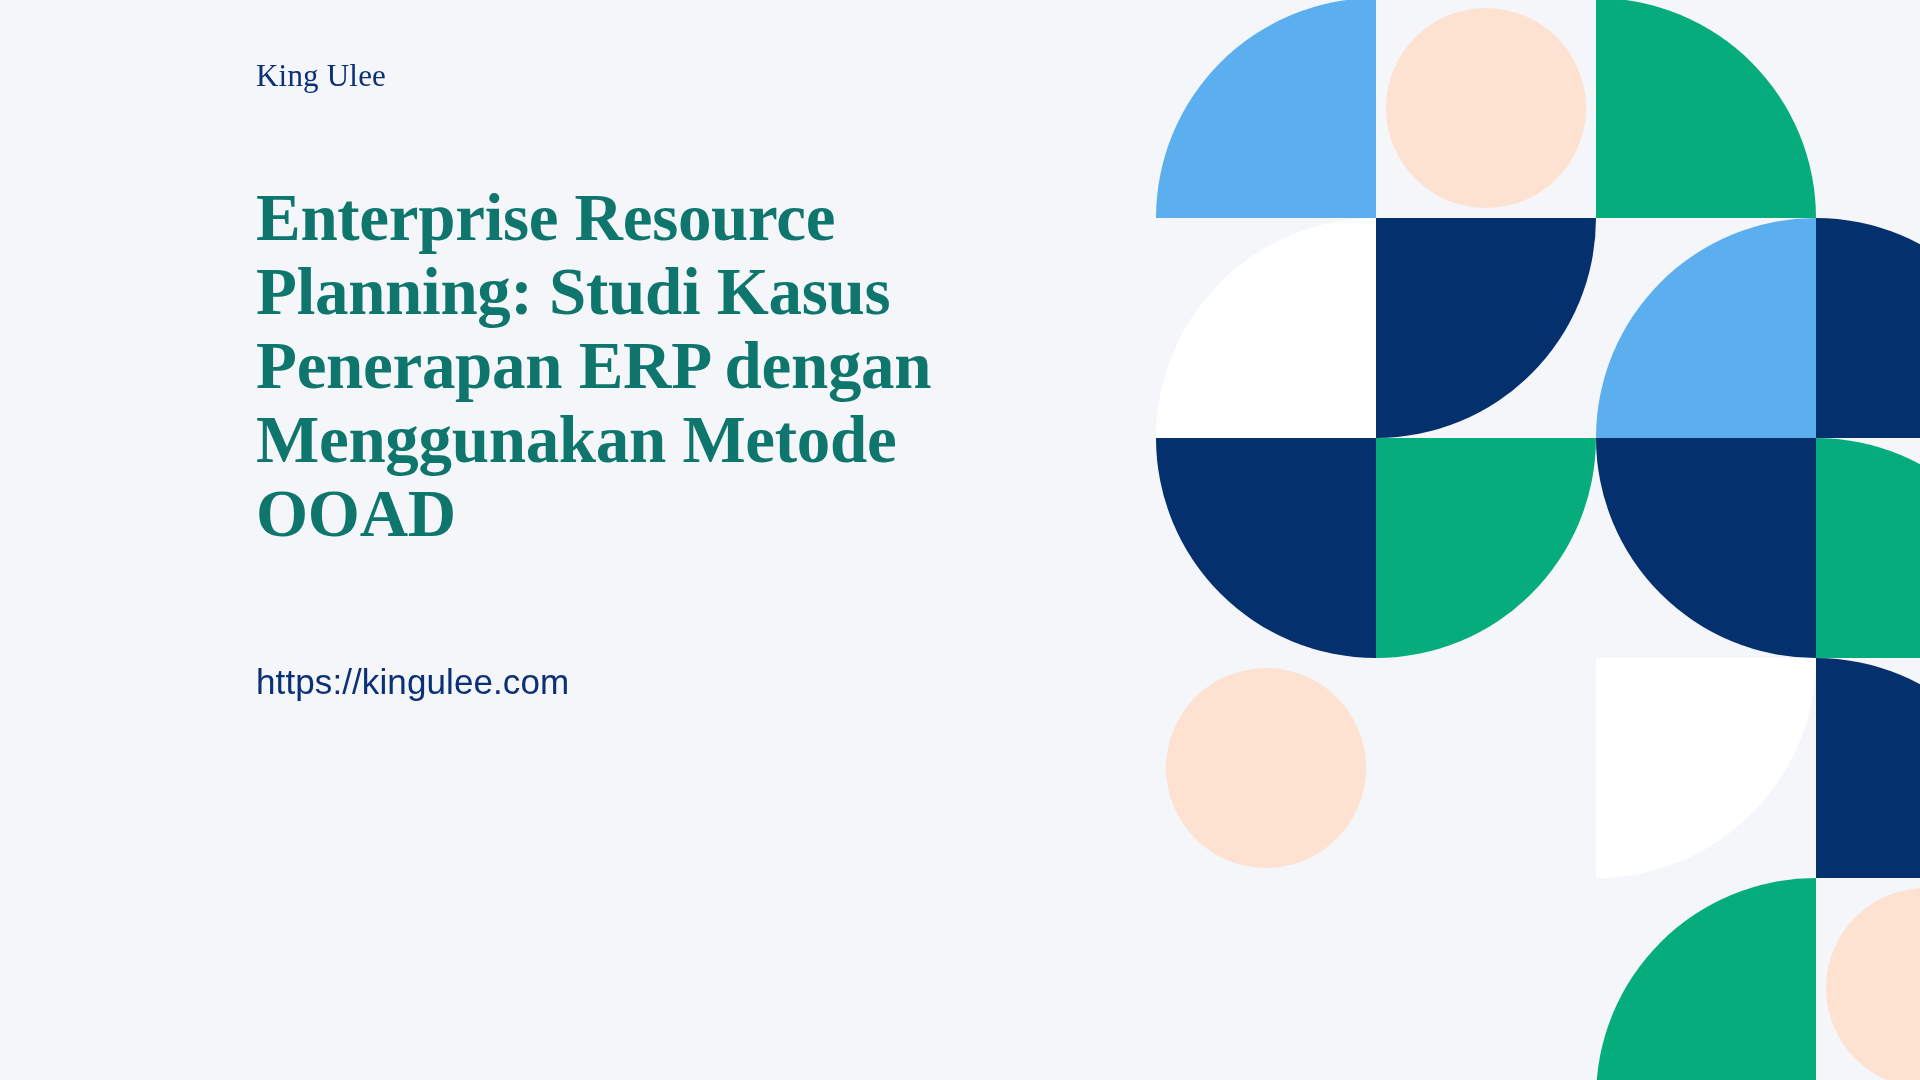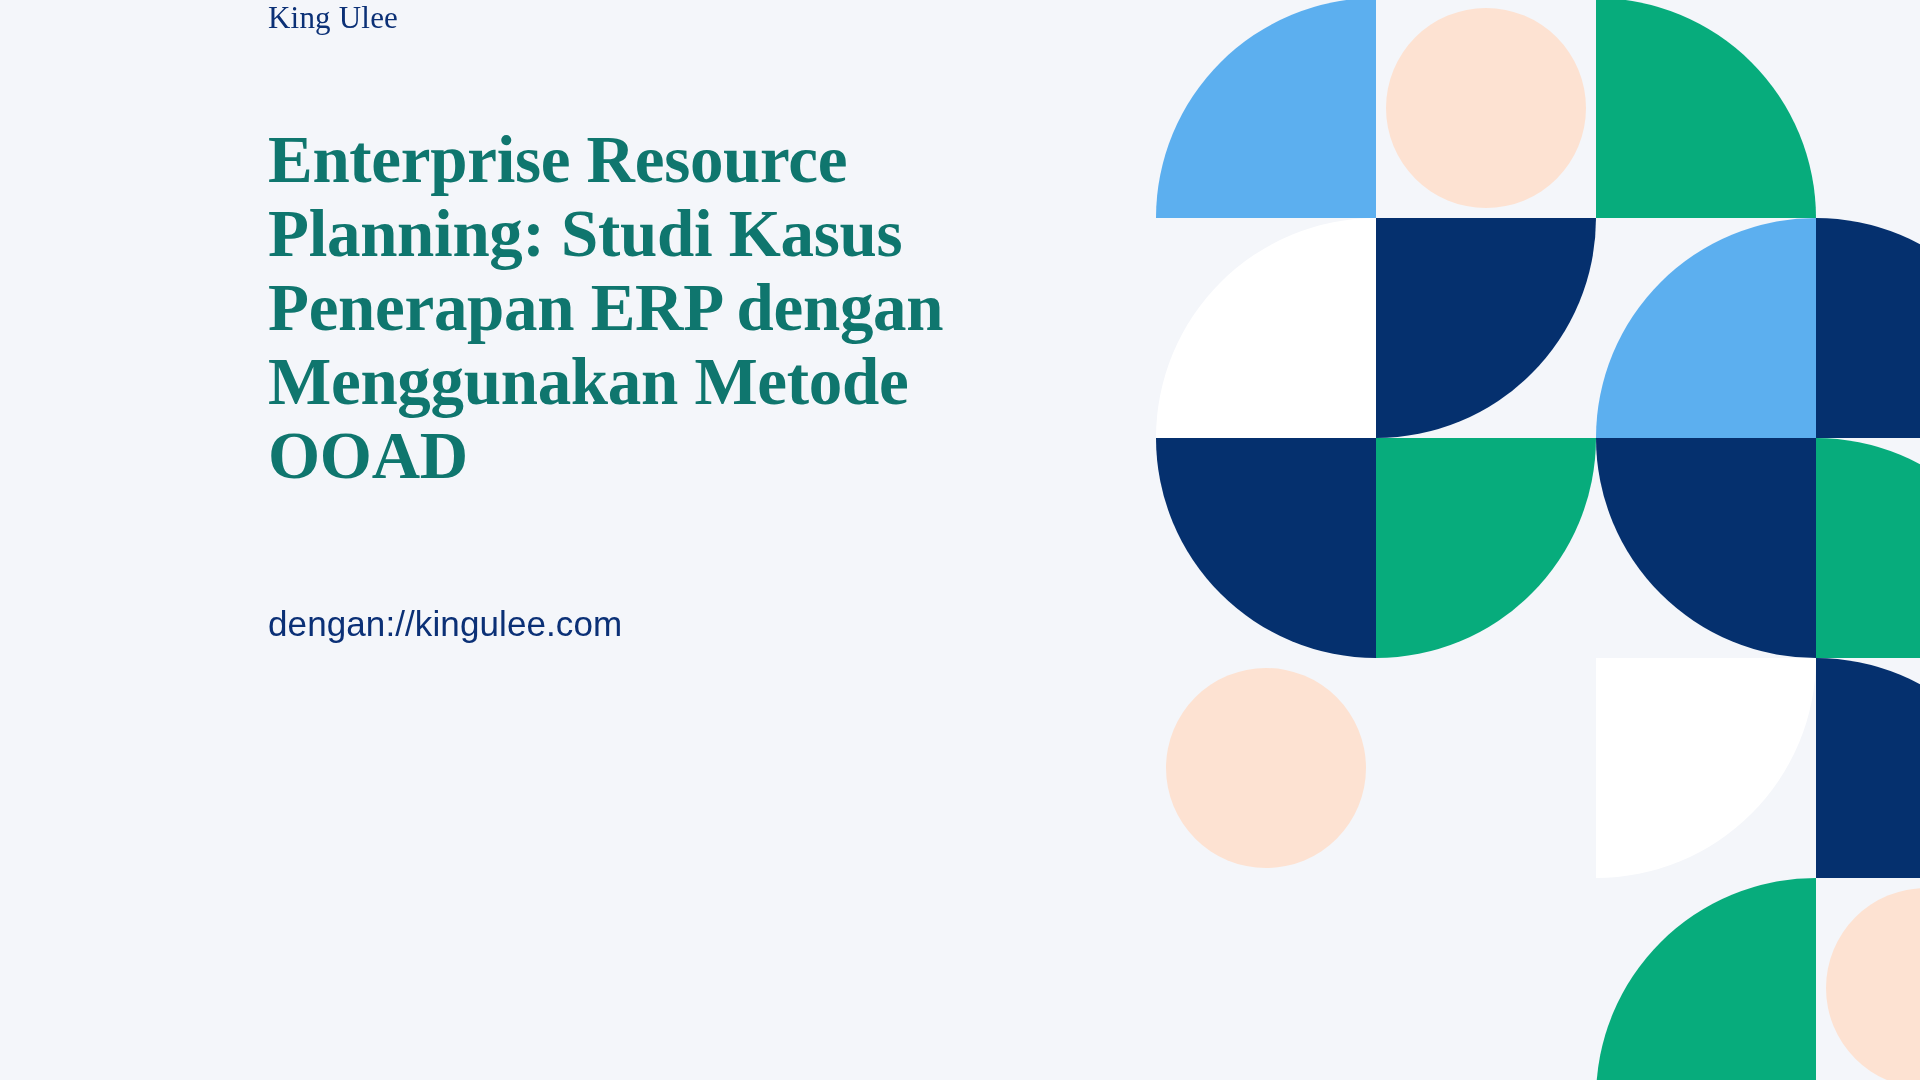--- a/index.html
+++ b/index.html
@@ -14,26 +14,27 @@
   .cover {
     position:relative;
     width:1920px; height:1080px;
     background:#f4f6fa;
     overflow:hidden;
   }
 
   
   .text-col {
     position:absolute;
-    left:268px;
+    left:256px;
     top:0;
     width:820px;
     height:760px;
     display:flex;
     flex-direction:column;
+    justify-content:center;
   }
 
   .byline {
     font-family:"Liberation Serif", serif;
     font-size:31px;
     font-weight:400;
     color:#0b3076;
     letter-spacing:0.2px;
     margin-bottom:86px;
   }
@@ -97,21 +98,21 @@
 </head>
 <body>
 
 <div class="cover">
 
   <div class="text-col">
     <div class="byline">King Ulee</div>
 
     <h1 class="headline">Enterprise Resource Planning: Studi Kasus Penerapan ERP dengan Menggunakan Metode OOAD</h1>
 
-    <div class="site-url">dengan://kingulee.com</div>
+    <div class="site-url">https://kingulee.com</div>
   </div>
 
   <div class="pattern" id="pattern">
       <div class="cell" style="left: 0px; top: 0px;">
         <div class="q tl" style="background: rgb(92, 175, 239);"></div>
       </div>
       <div class="cell" style="left: 220px; top: 0px;">
         <div class="circle" style="background: rgb(253, 226, 210);"></div>
       </div>
       <div class="cell" style="left: 440px; top: 0px;">

